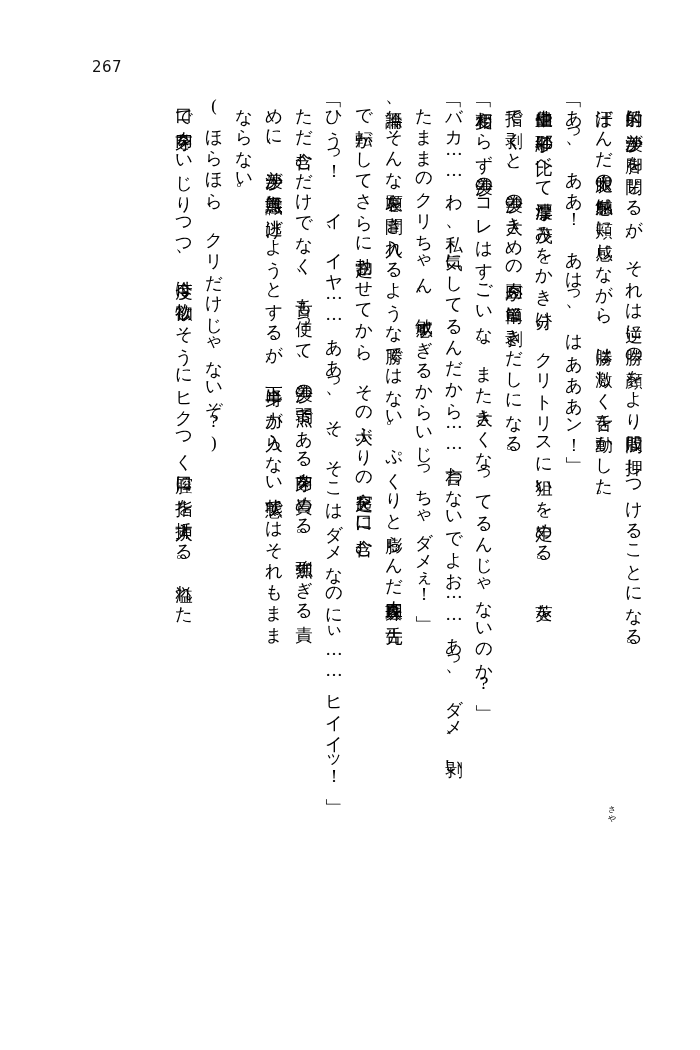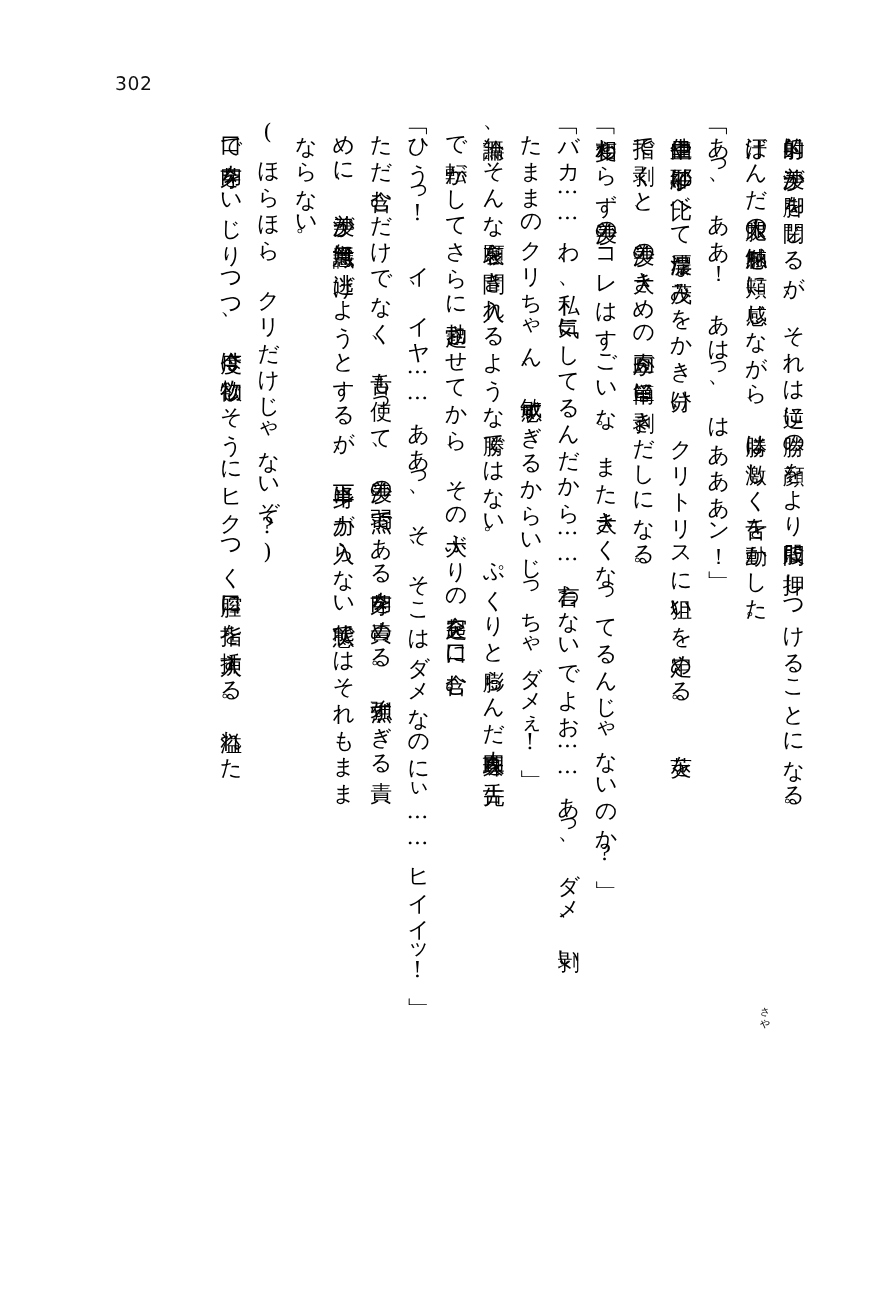--- a/index.html
+++ b/index.html
@@ -68,21 +68,21 @@
     font-size: 8px;
     letter-spacing: 0.5px;
     color: #000;
   }
 </style>
 </head>
 <body>
 
 <div id="page">
 
-  <div id="page-number">302</div>
+  <div id="page-number">267</div>
 
   <div id="text-block">
       <div class="tcol">射的に美沙が脚を閉じるが、それは逆に勝の顔をより股間に押しつけることになる。</div>
       <div class="tcol">汗ばんだ太腿の感触を頬に感じながら、勝は激しく舌を動かした。</div>
       <div class="tcol">「あっ、ああ！　あはっ、はあああン！」</div>
       <div class="tcol">由佳里や紗耶子に比べて濃厚な茂みをかき分け、クリトリスに狙いを定める。　莢を</div>
       <div class="tcol">指で剥くと、美沙の大きめの肉豆が簡単に剥きだしになる。</div>
       <div class="tcol">「相変わらず美沙のコレはすごいな。また大きくなってるんじゃないのか?」</div>
       <div class="tcol">「バカ……わ、私、気にしてるんだから……言わないでよお……あっ、ダメ、剥い</div>
       <div class="tcol">たままのクリちゃん、敏感すぎるからいじっちゃダメぇ!」</div>

